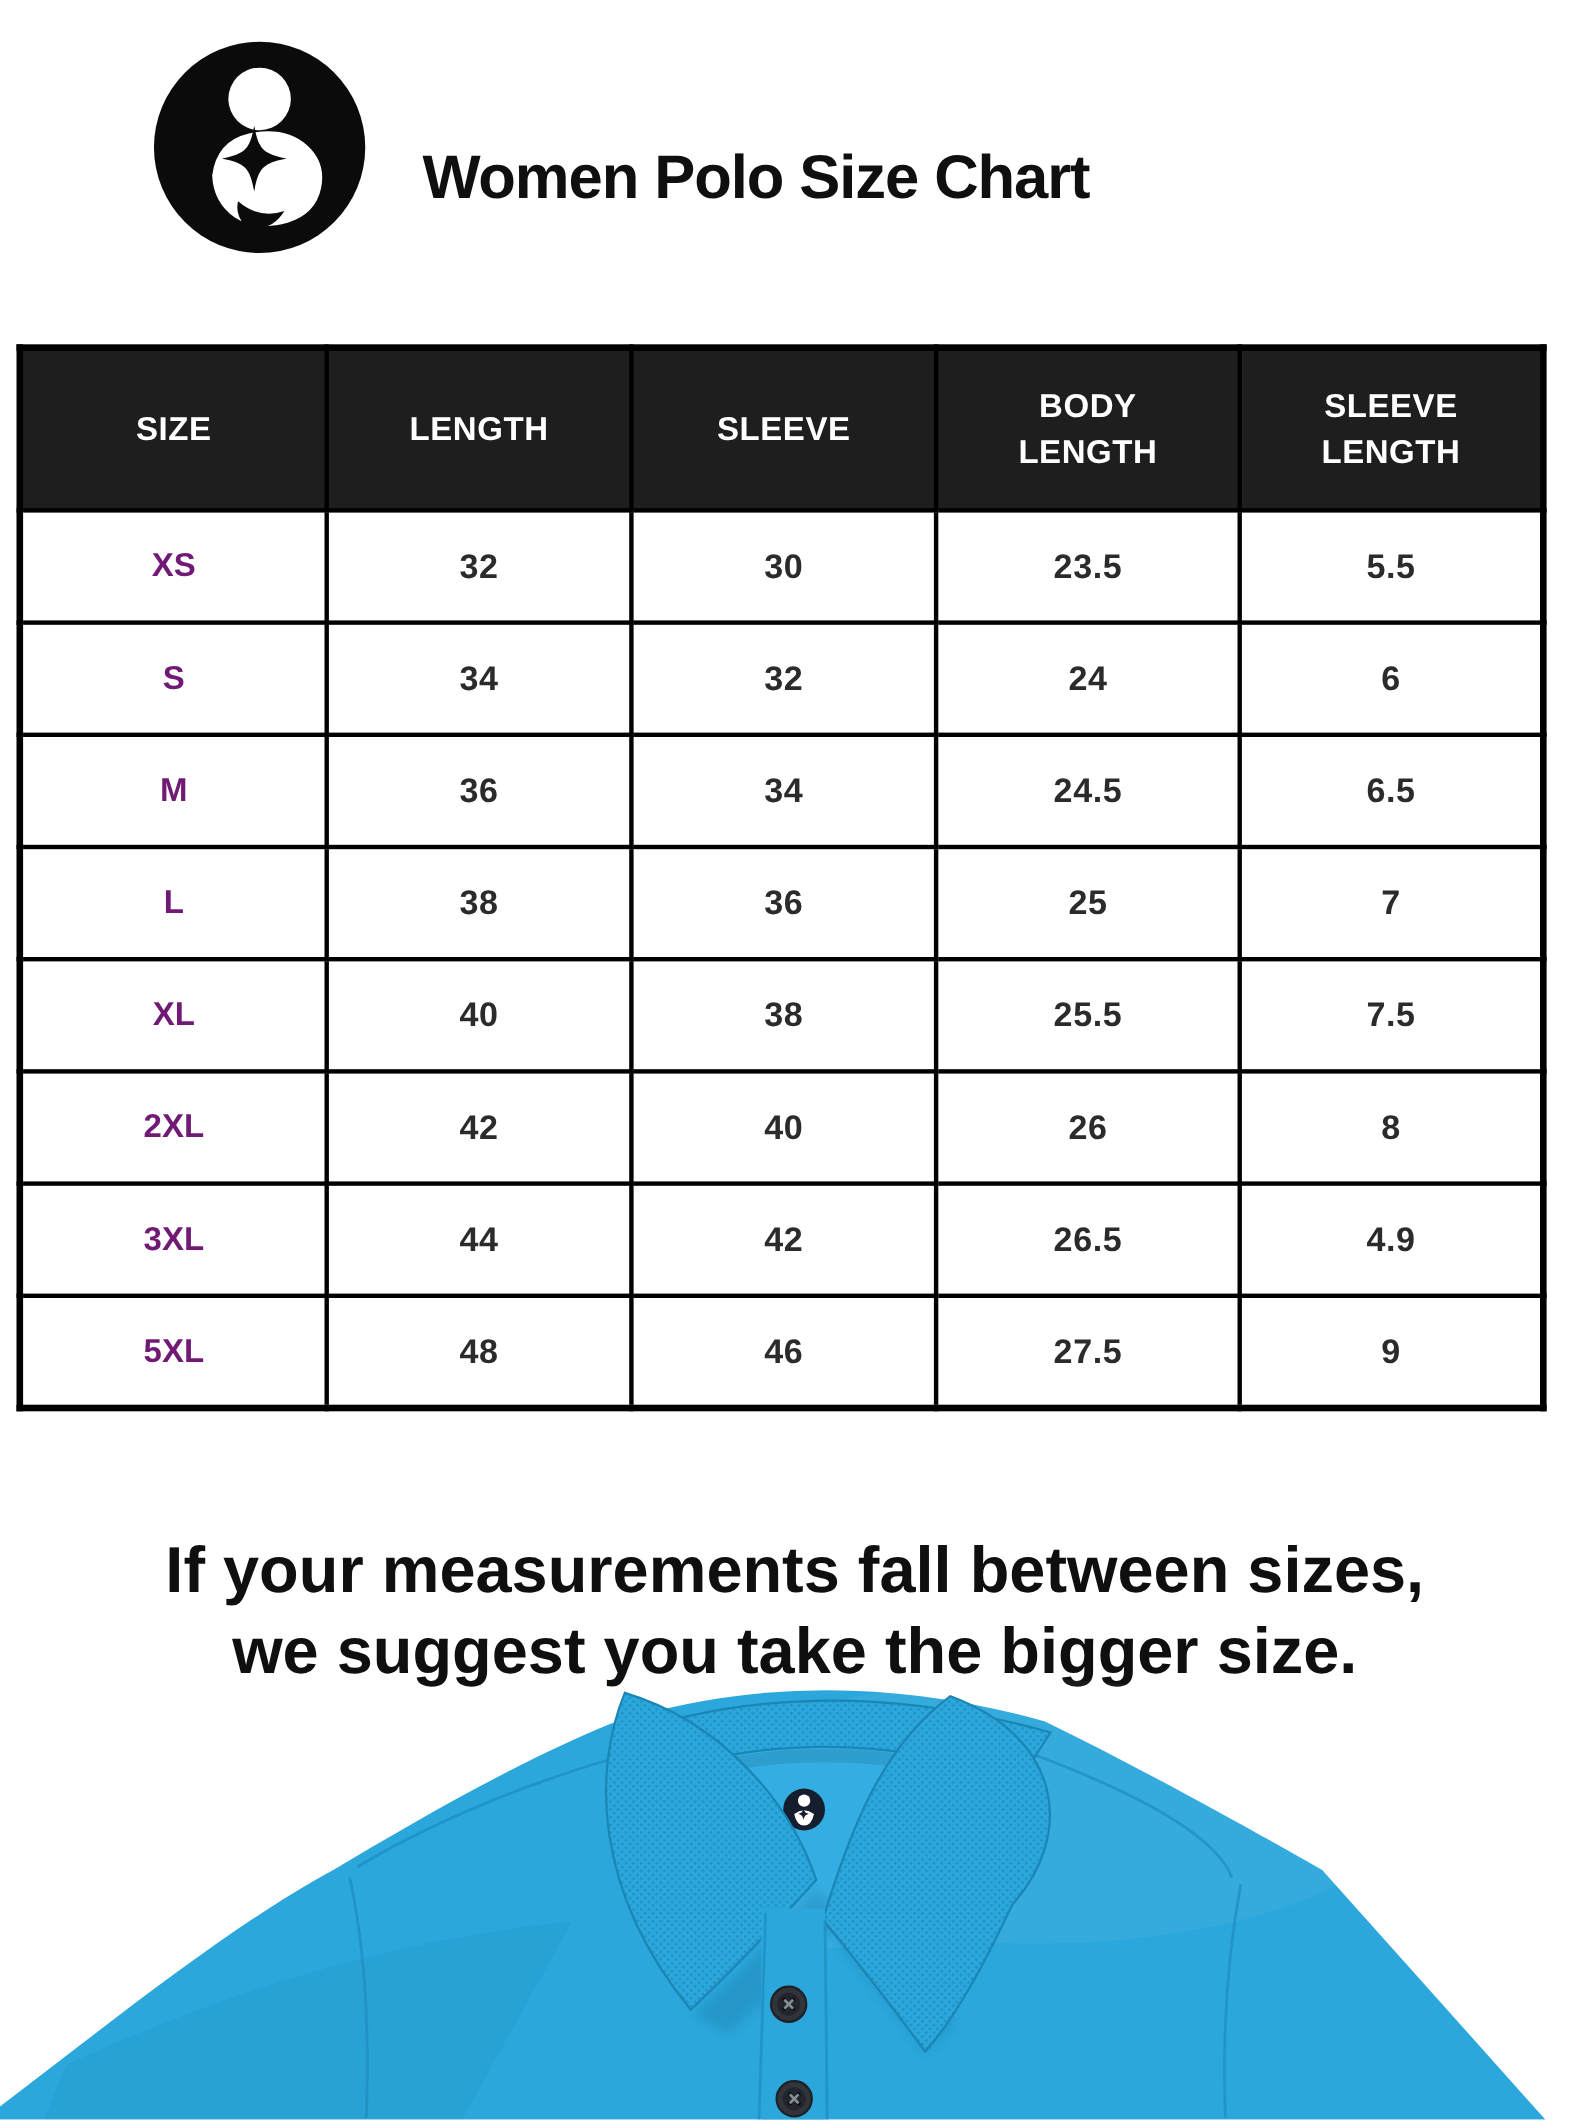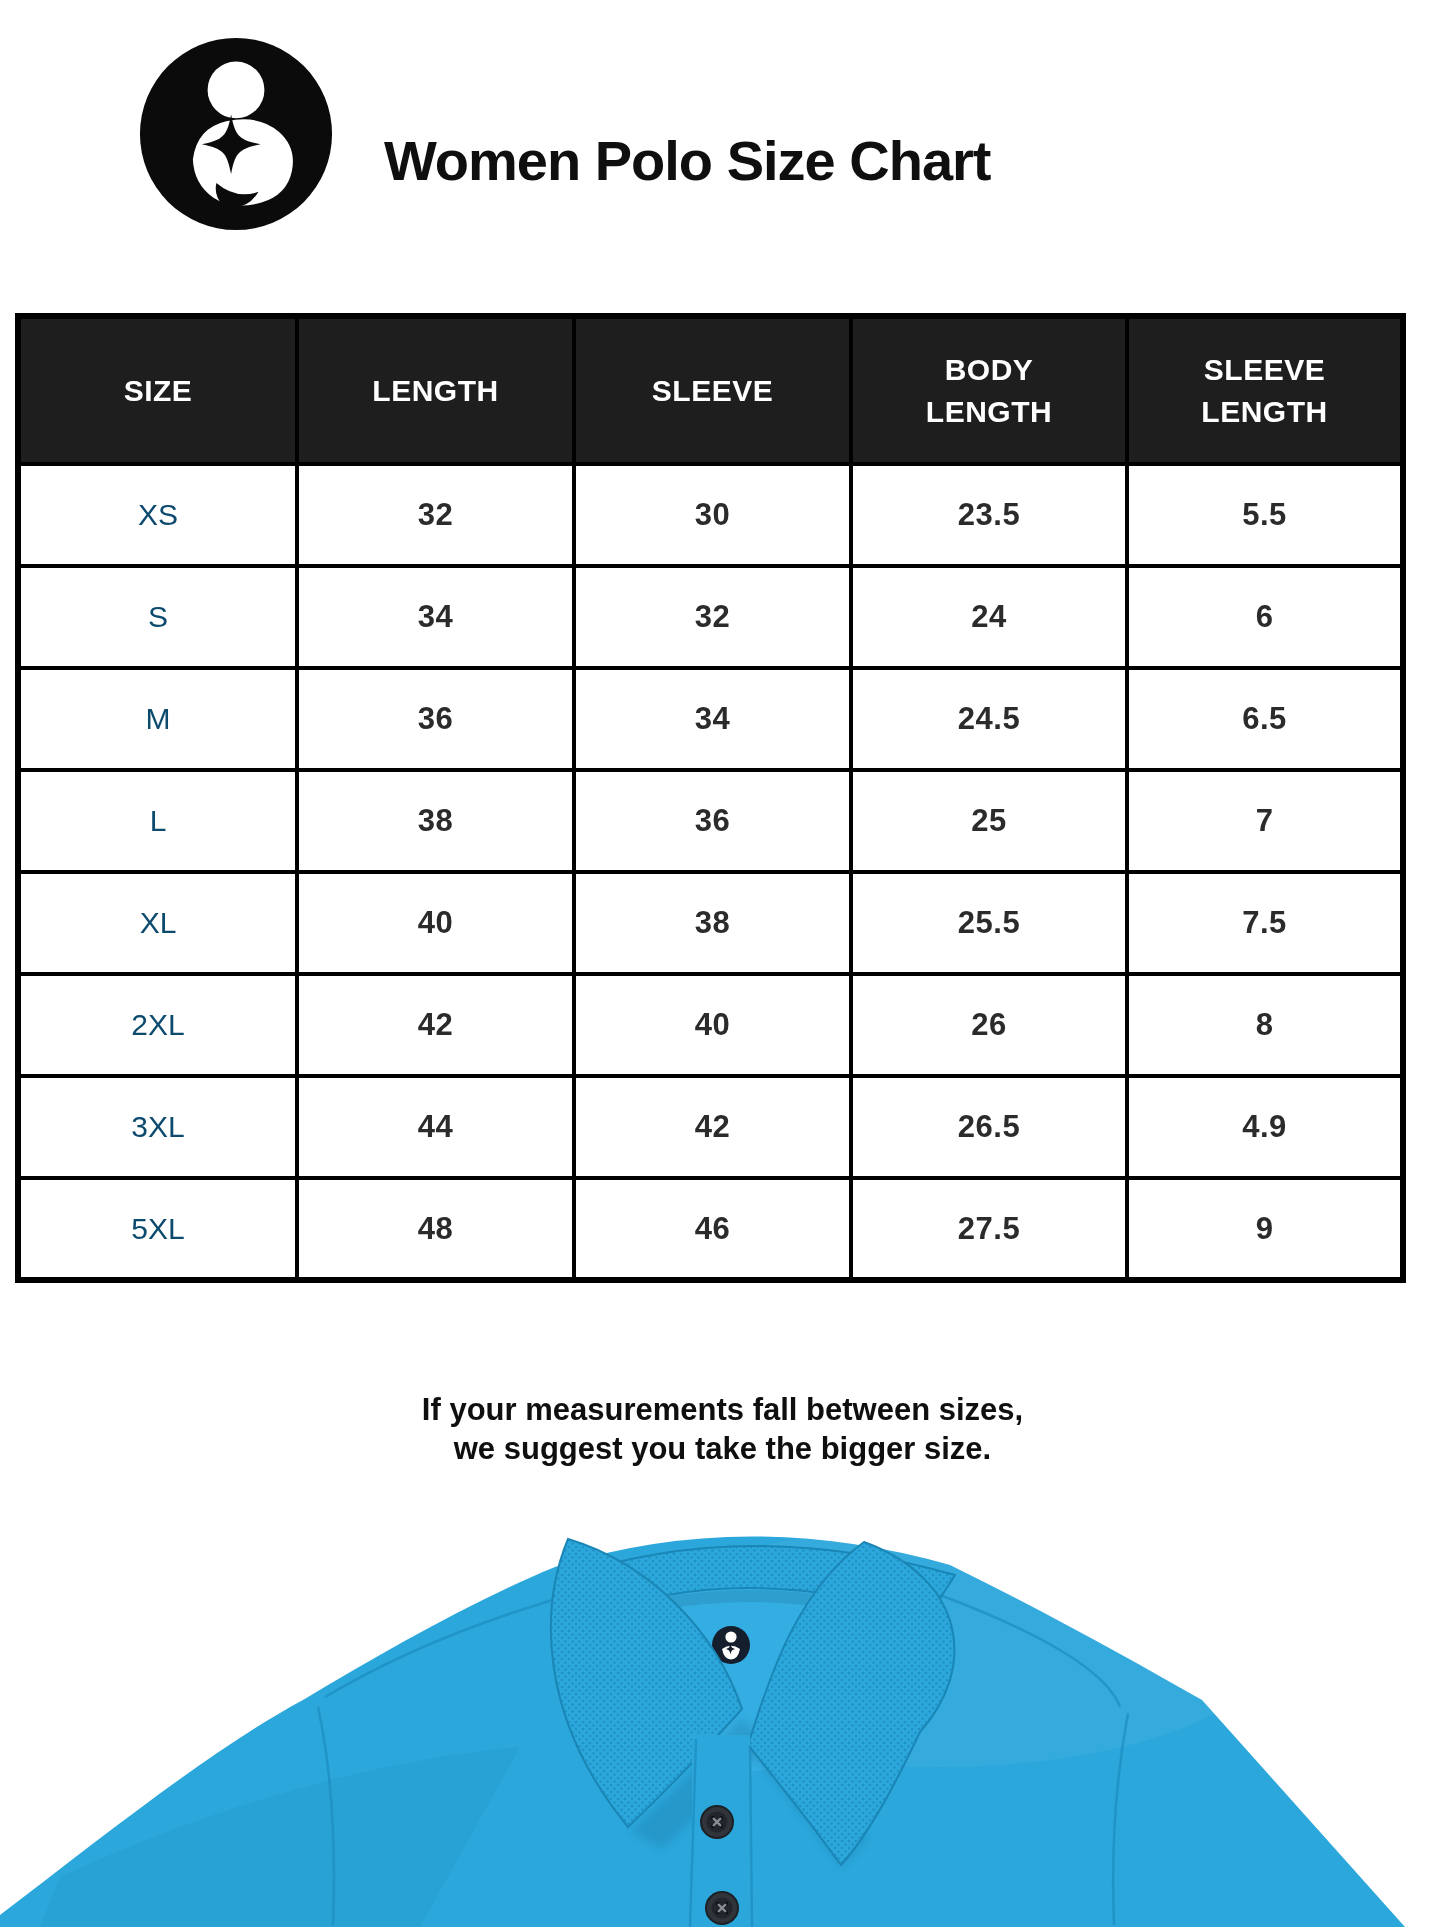--- a/index.html
+++ b/index.html
@@ -41,25 +41,25 @@
     font-size:30px;font-weight:bold;letter-spacing:.5px;line-height:1.4;
     border:4px solid var(--border-black);
     height:148px;text-align:center;vertical-align:middle;padding:0 26px;
   }
   .size-table td{
     background:#ffffff;color:#2b2b2b;
     font-size:31px;font-weight:bold;letter-spacing:.5px;
     border:4px solid var(--border-black);
     height:102px;text-align:center;vertical-align:middle;
   }
-  .size-table td.size-cell{font-weight:normal;color:#0c4a6e;font-size:30px;letter-spacing:0}
+  .size-table td.size-cell{font-weight:bold;color:#701a75;font-size:30px;letter-spacing:0}
   
   .note{
     position:absolute;left:0;top:1390px;width:1445px;text-align:center;
-    font-size:31px;font-weight:800;color:var(--text-black);line-height:1.26;
+    font-size:59px;font-weight:800;color:var(--text-black);line-height:1.26;
   }
   
   .shirt{position:absolute;left:0;top:1517px;width:1445px;height:410px;display:block}
   .c-body{fill:var(--shirt-blue)}
   .c-back{fill:var(--shirt-blue-light)}
   .c-collar{fill:url(#pq);stroke:#1a86b5;stroke-width:2}
   .pq-bg{fill:var(--shirt-blue)}
   .pq-dot{fill:var(--collar-dot)}
   .seam{stroke:var(--shirt-blue-dark);stroke-width:2.5;fill:none;opacity:.7}
   .soft-shadow{fill:#06324e;opacity:.13}

